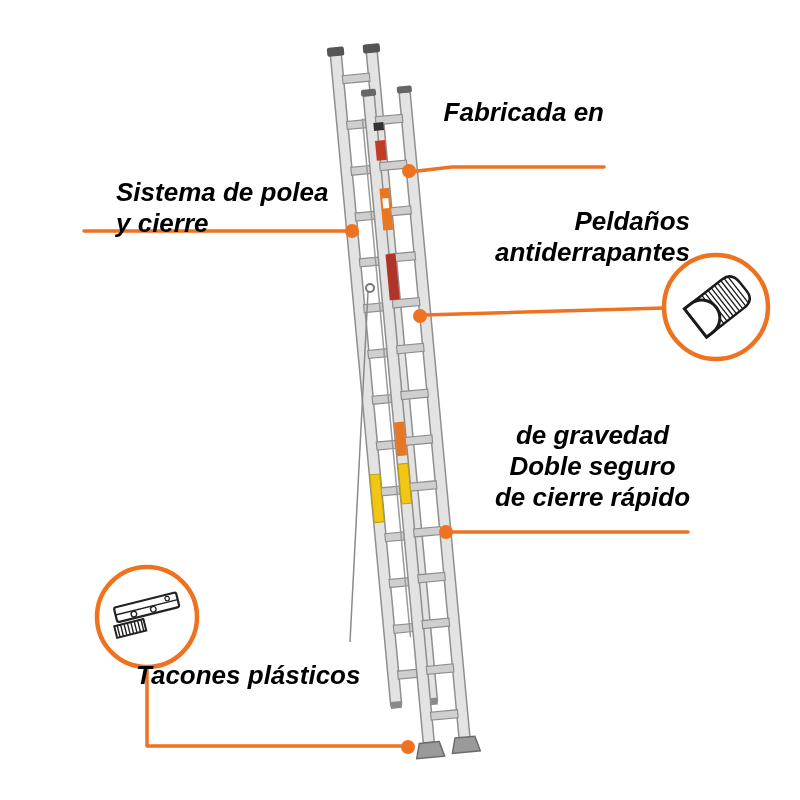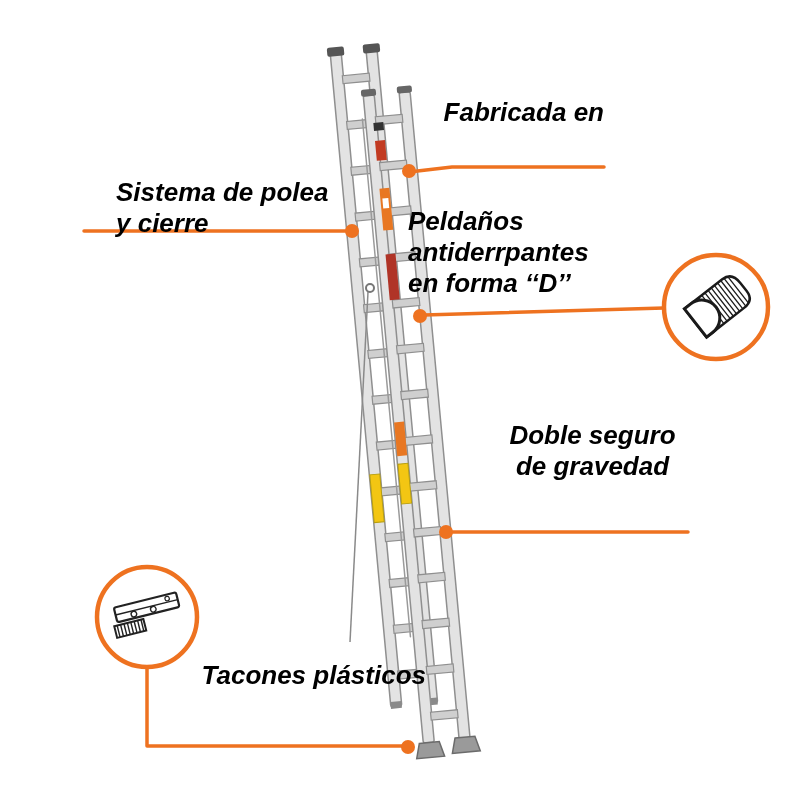--- a/index.html
+++ b/index.html
@@ -8,23 +8,23 @@
     font-family:"Liberation Sans",sans-serif;overflow:hidden;
   }
   .stage svg{position:absolute;left:0;top:0;}
   .callout{
     position:absolute;font-weight:bold;color:#000;
     font-size:26px;line-height:31px;letter-spacing:0;font-style:italic;
   }
   .callout div{white-space:nowrap;}
   .co-fabricada{top:97px;right:196px;text-align:right;}
   .co-polea{top:152px;left:116px;text-align:left;margin-top:25px;}
-  .co-peldanos{top:206px;left:408px;width:282px;text-align:left;}
+  .co-peldanos{top:206px;left:408px;width:282px;text-align:right;}
   .co-seguro{top:420px;left:450px;width:285px;text-align:center;}
-  .co-tacones{top:660px;left:146px;width:280px;text-align:right;}
+  .co-tacones{top:660px;left:136px;width:280px;text-align:left;}
 </style>
 </head>
 <body>
 
 <div class="stage">
 
   <svg width="800" height="800" viewBox="0 0 800 800">
 
     <defs>
       <clipPath id="tubeClip">
@@ -172,26 +172,26 @@
     <div>Fabricada en</div>
   </div>
 
   <div class="callout co-polea">
     <div>Sistema de polea</div>
     <div>y cierre</div>
   </div>
 
   <div class="callout co-peldanos">
     <div>Peldaños</div>
-    <div>antiderrpantes</div>
-    <div>en forma ‘‘D’’</div>
+    <div>antiderrapantes</div>
   </div>
 
   <div class="callout co-seguro">
+    <div>de gravedad</div>
     <div>Doble seguro</div>
-    <div>de gravedad</div>
+    <div>de cierre rápido</div>
   </div>
 
   <div class="callout co-tacones">
     <div>Tacones plásticos</div>
   </div>
 
 </div>
 
 </body></html>

